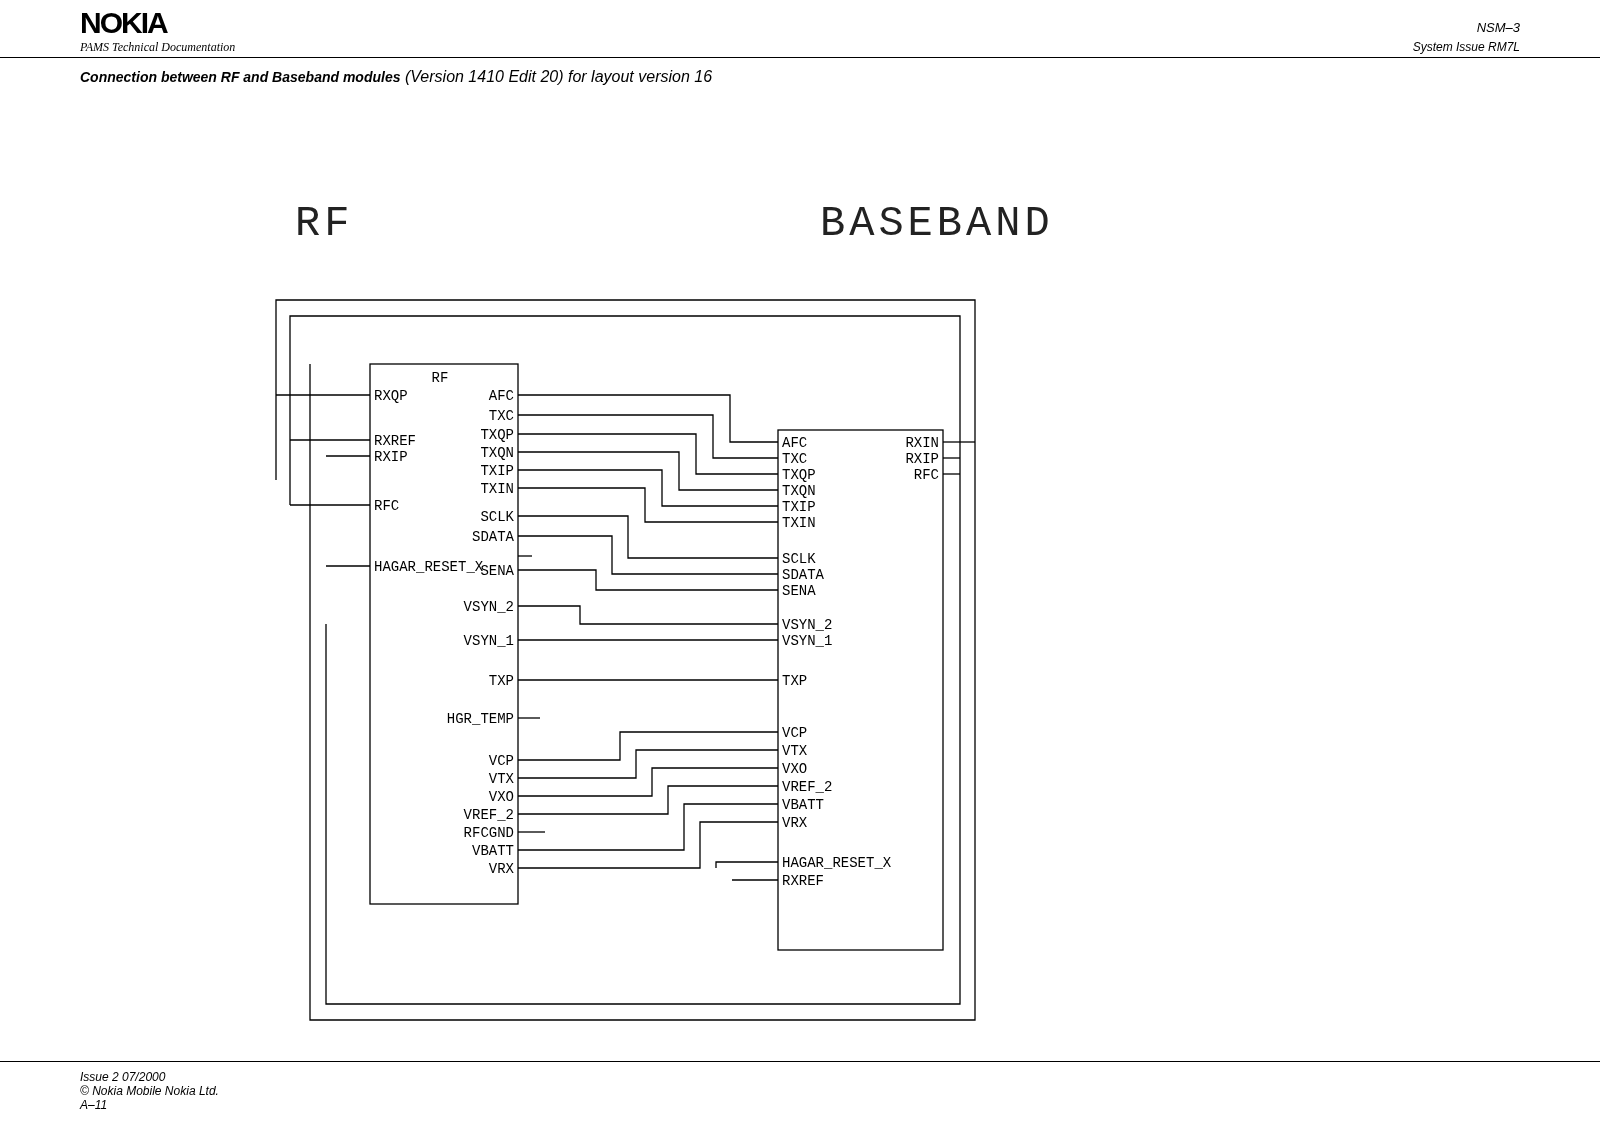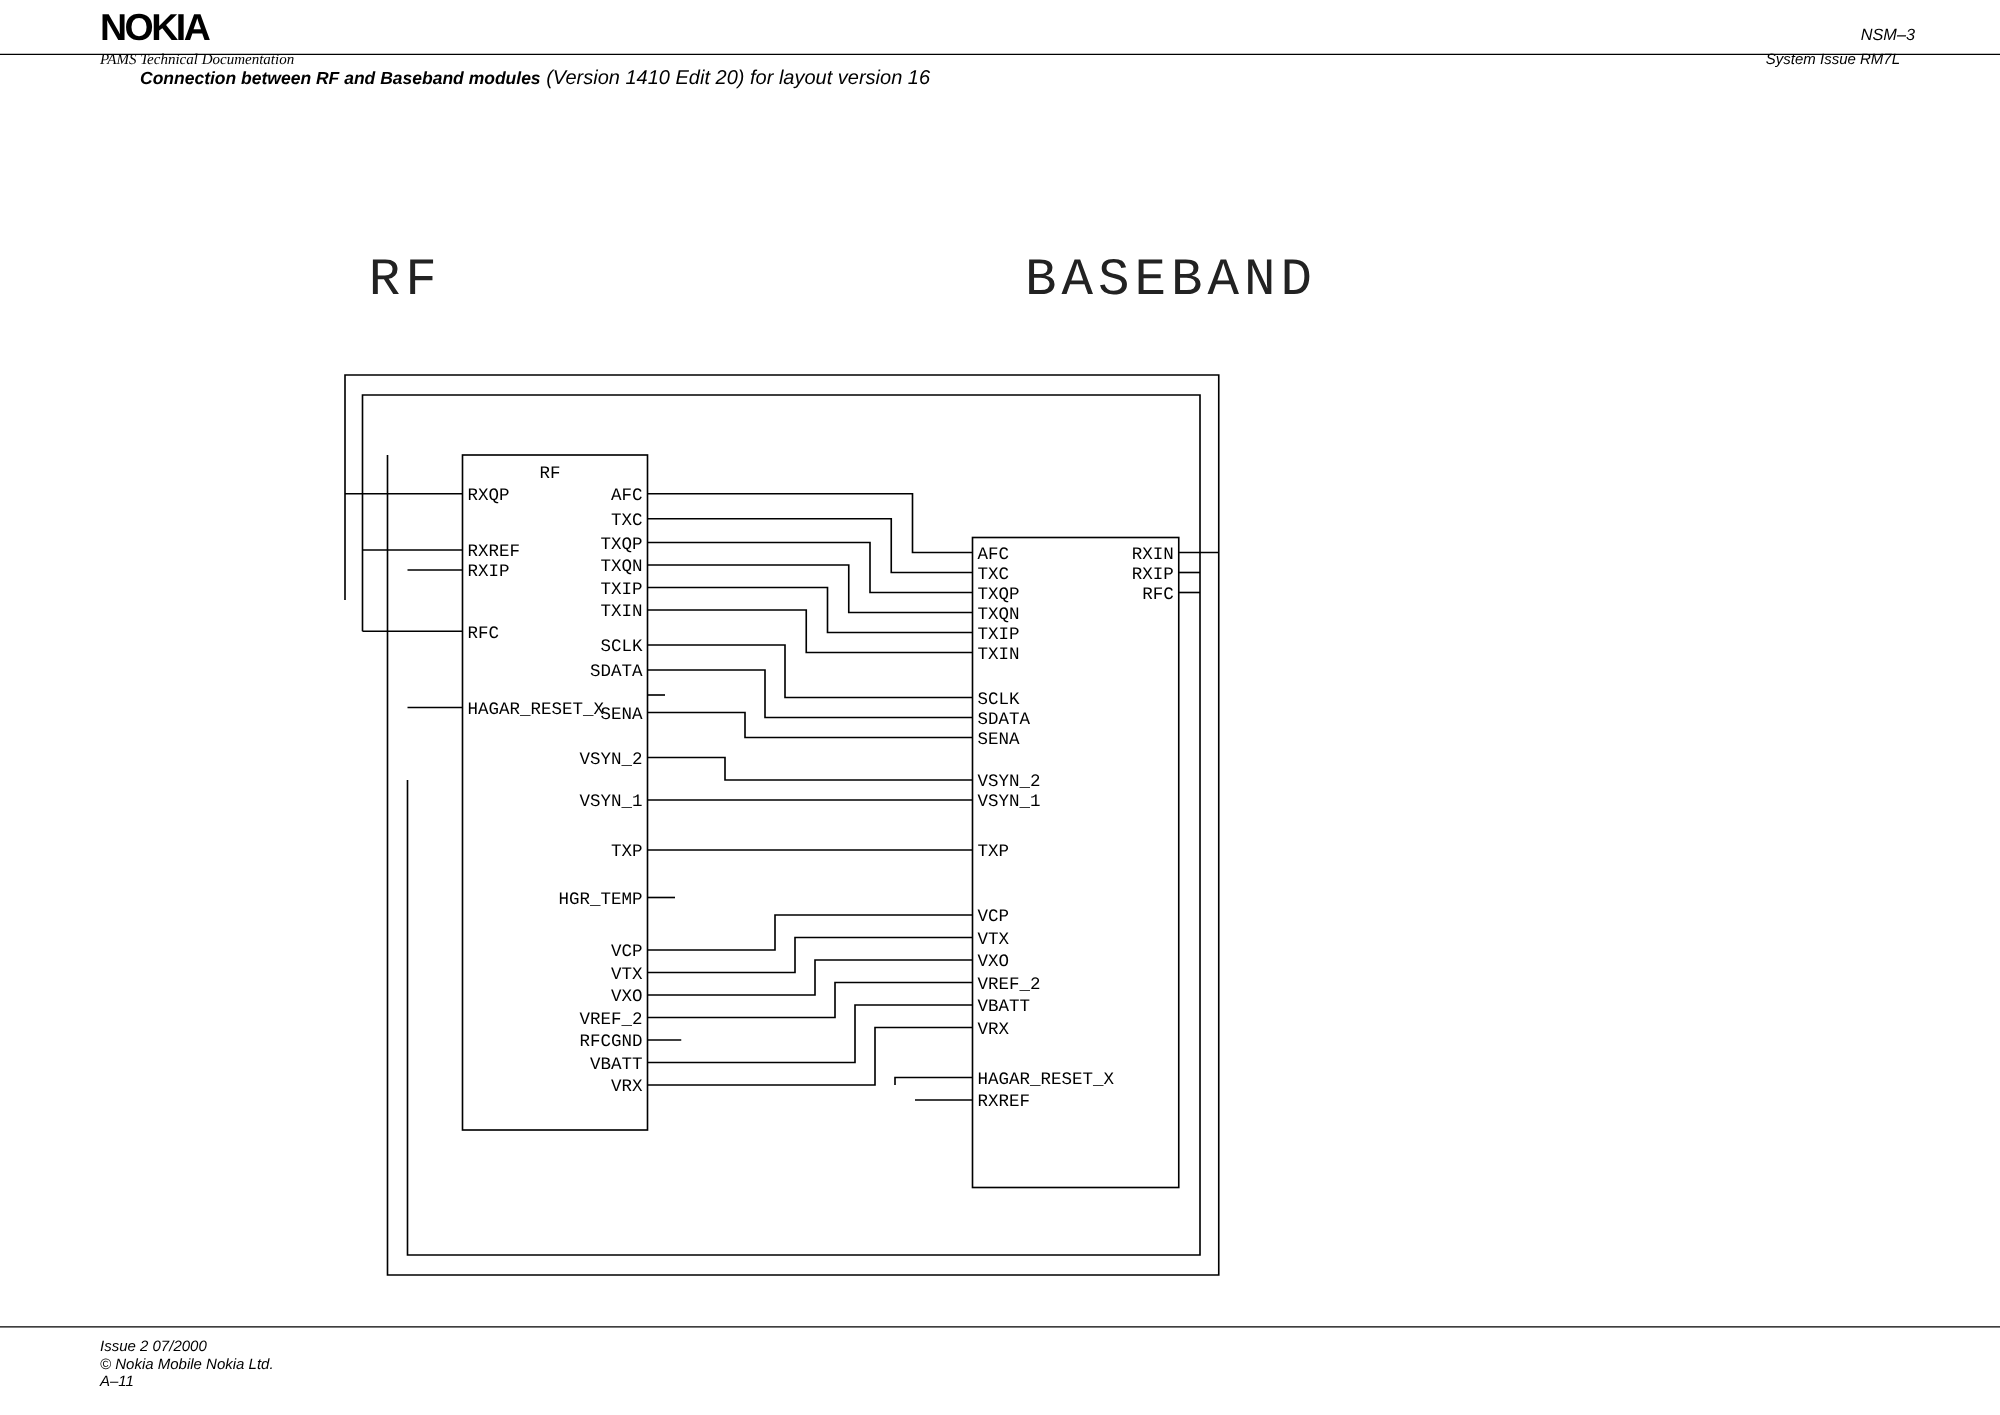--- a/index.html
+++ b/index.html
@@ -8,60 +8,59 @@
       height: 1132px;
       background: #ffffff;
       font-family: Arial, Helvetica, sans-serif;
       position: relative;
       color: #000;
     }
     .header {
       position: relative;
       border-bottom: 1px solid #000;
       padding: 0 80px 6px 80px;
-      height: 44px;
+      height: 58px;
     }
     .logo {
       font-size: 30px;
       font-weight: 900;
       letter-spacing: -2px;
       position: absolute;
       left: 80px;
       top: 6px;
     }
     .subheader-left {
       position: absolute;
       font-size: 12px;
       font-style: italic;
       left: 80px;
       top: 40px;
       font-family: Liberation Serif, serif;
     }
     .header-right-top {
       position: absolute;
-      right: 68px;
+      right: 80px;
       top: 20px;
       font-size: 13px;
       font-style: italic;
     }
     .header-right-bottom {
       position: absolute;
       right: 80px;
       top: 40px;
       font-size: 12px;
       font-style: italic;
     }
     .doc-title-row {
       padding: 10px 80px;
     }
     .doc-title {
       font-size: 14px;
       font-weight: bold;
       font-style: italic;
-      margin-left: 32px;
     }
     .doc-subtitle {
       font-size: 16px;
       font-style: italic;
       margin-left: 0;
     }
     .footer {
       position: absolute;
       bottom: 20px;
       left: 0;

